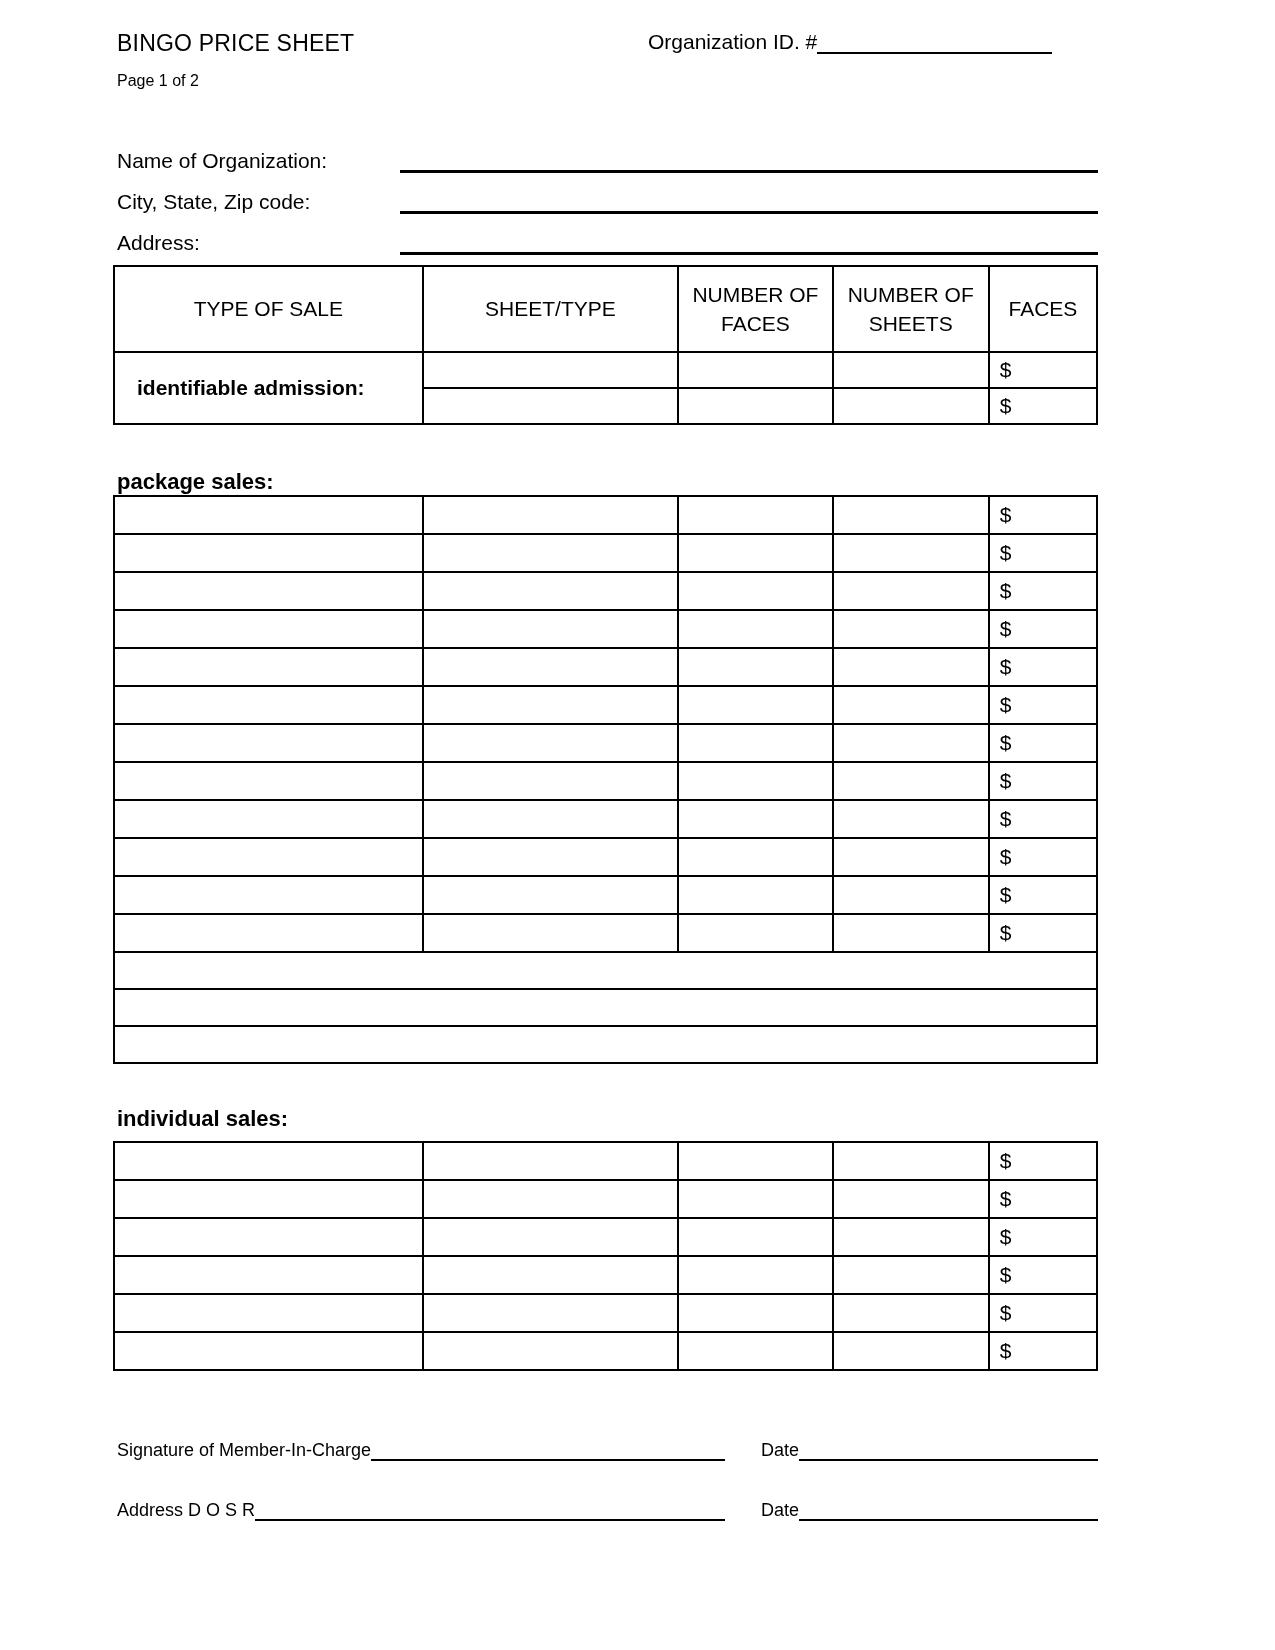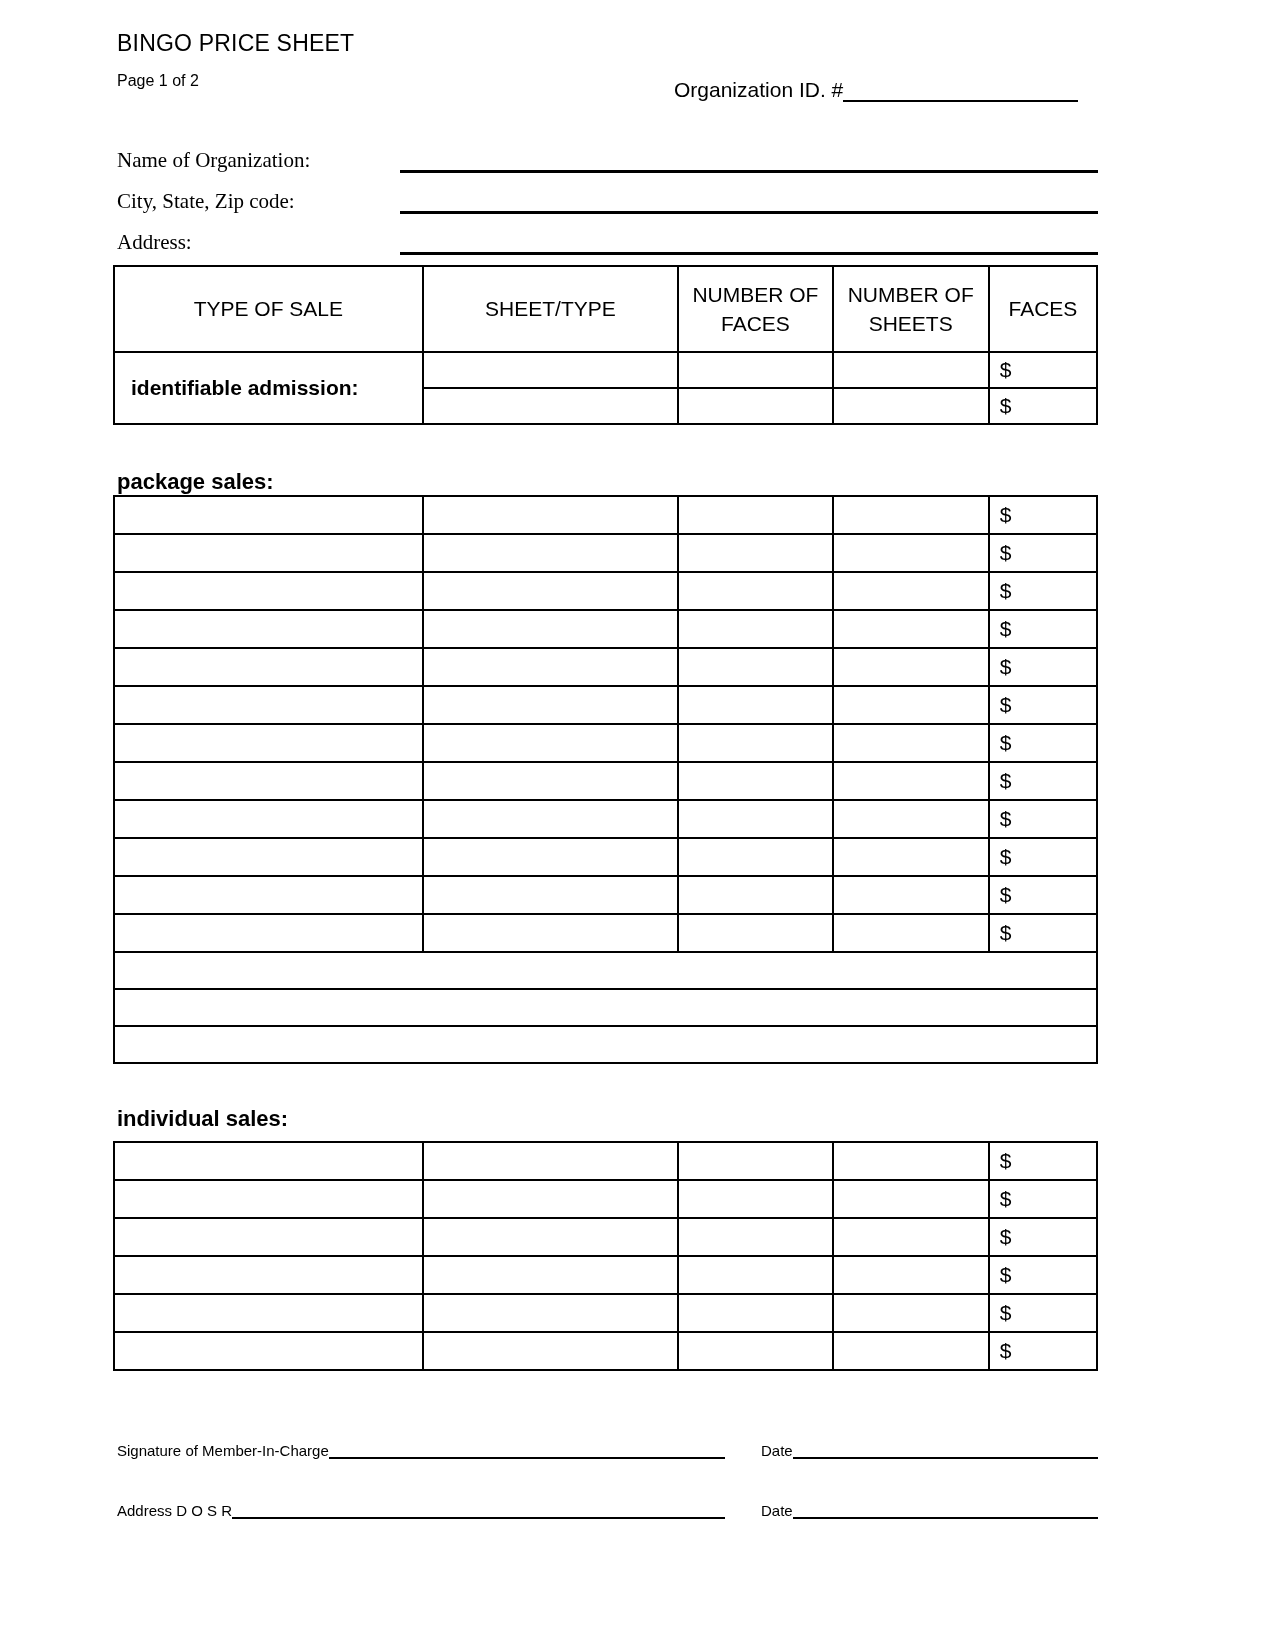--- a/index.html
+++ b/index.html
@@ -21,43 +21,42 @@
   .header-row { position: relative; height: 30px; }
   .header-row h1 {
     font-size: 23px;
     font-weight: normal;
     letter-spacing: 0.2px;
     padding-left: 4px;
     white-space: nowrap;
   }
   .org-id {
     position: absolute;
-    left: 561px;
+    left: 535px;
     top: 0;
     font-size: 21px;
     white-space: nowrap;
     display: flex;
     align-items: flex-end;
-    margin-top: 48px;
   }
   .org-line {
     display: inline-block;
     width: 235px;
     height: 24px;
     border-bottom: 2px solid #000;
   }
   .page-number {
     font-size: 16px;
     margin-top: 12px;
     padding-left: 4px;
     height: 24px;
   }
 
   
-  .fields { margin-top: 36px; font-family: Liberation Serif, serif; }
+  .fields { margin-top: 36px; }
   .field-row {
     display: flex;
     align-items: flex-end;
     height: 41px;
   }
   .field-label {
     width: 287px;
     font-size: 21px;
     padding-left: 4px;
     white-space: nowrap;
@@ -83,21 +82,21 @@
   th.col-header {
     font-weight: normal;
     text-align: center;
     vertical-align: middle;
     height: 86px;
     line-height: 1.4;
     padding: 2px 6px;
   }
   td.adm-label-cell {
     vertical-align: middle;
-    padding-left: 16px;
+    padding-left: 22px;
     font-weight: bold;
     white-space: nowrap;
   }
   tr.adm-row td { height: 36px; }
   tr.price-row td { height: 38px; }
   tr.note-row td { height: 37px; }
   td.cost {
     text-align: left;
     vertical-align: middle;
     padding-left: 10px;
@@ -110,22 +109,22 @@
     padding-left: 4px;
     line-height: 1.2;
   }
   .pkg-label { margin-top: 44px; }
   .ind-label { margin-top: 42px; }
   .ind-table { margin-top: 8px; }
 
   
   .sig-row {
     display: flex;
-    align-items: center;
-    font-size: 15px;
+    align-items: flex-end;
+    font-size: 18px;
     height: 28px;
   }
   .sig-row.first { margin-top: 62px; }
   .sig-row.second { margin-top: 32px; }
   .sig-left {
     flex: 0 0 612px;
     display: flex;
     align-items: flex-end;
   }
   .sig-left > span:first-child { white-space: nowrap; padding-left: 4px; }

